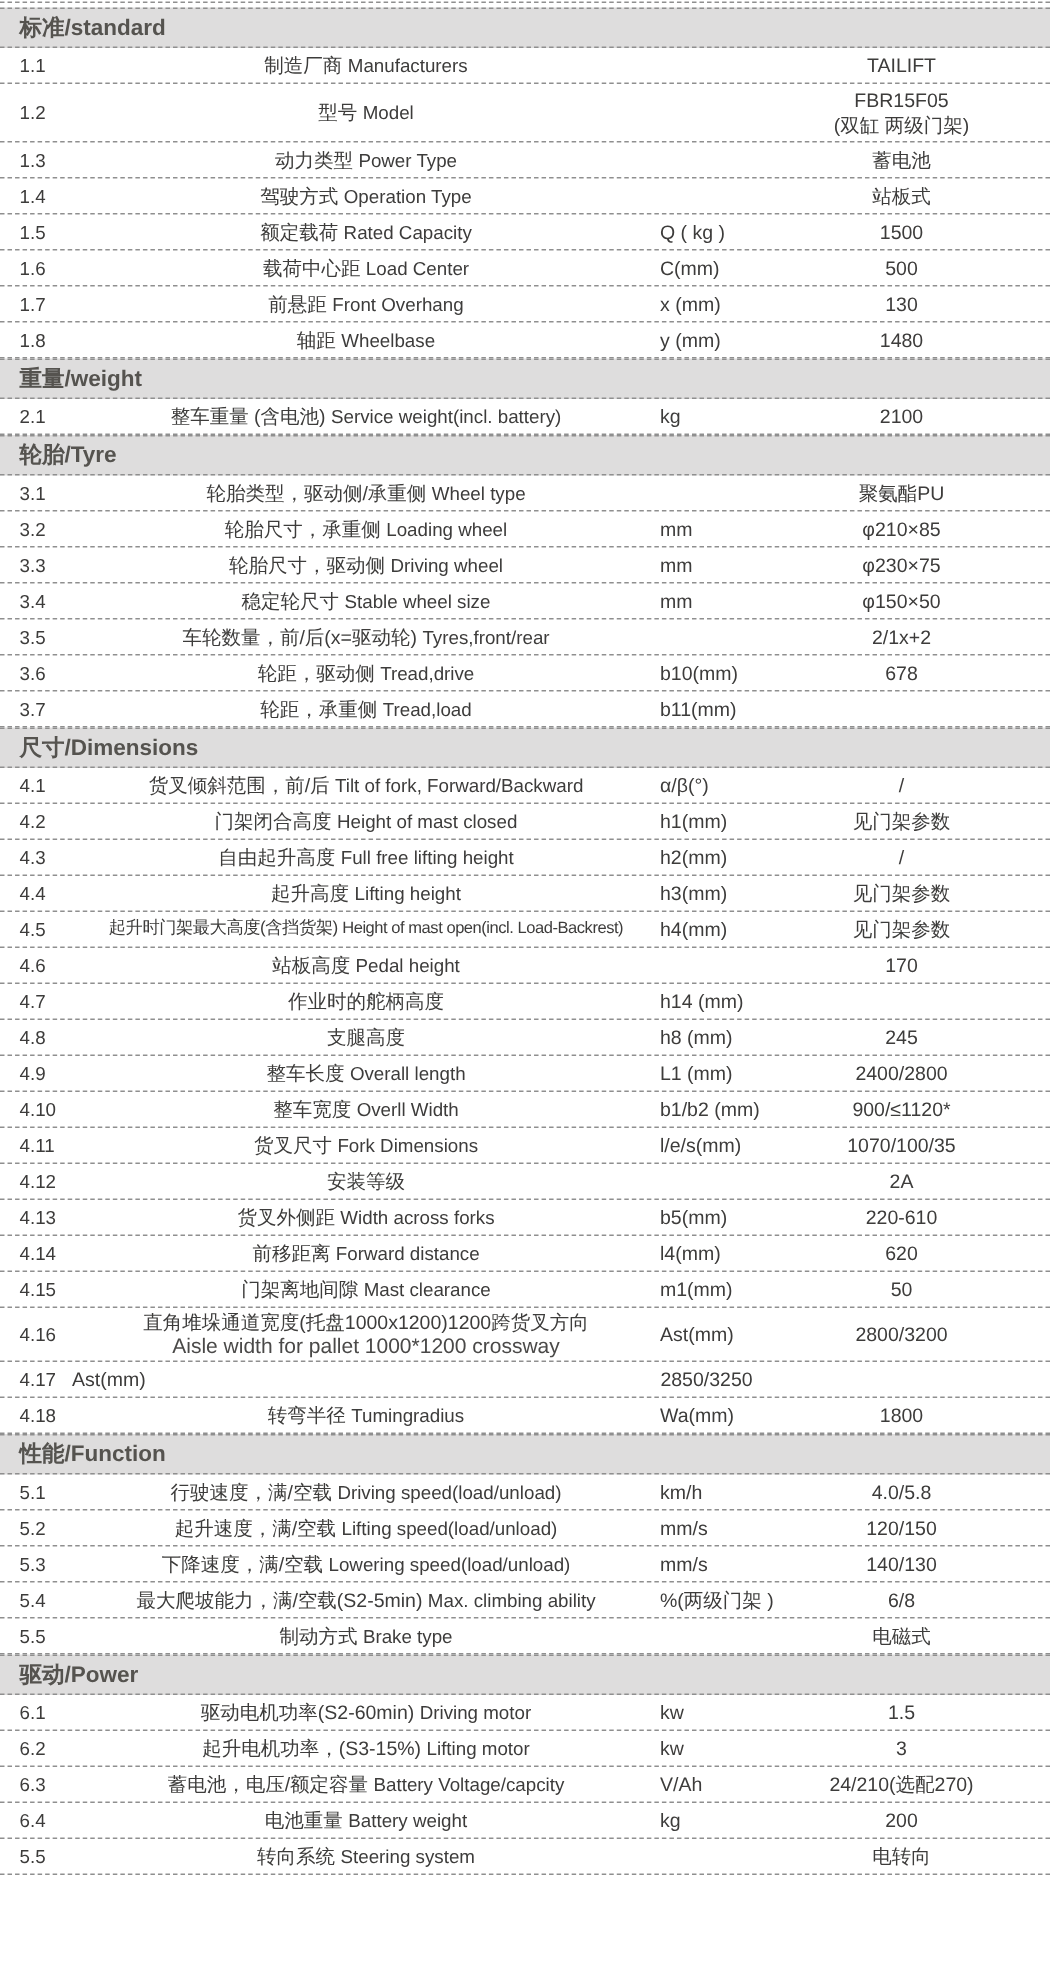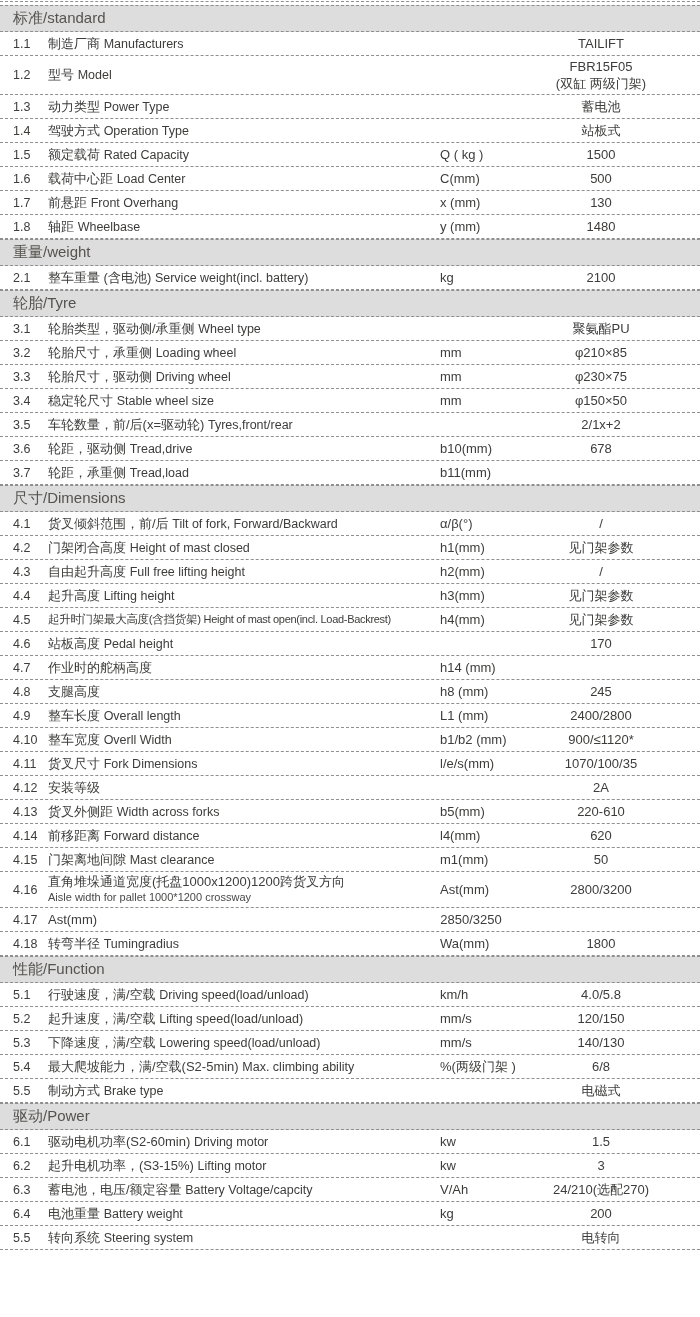--- a/index.html
+++ b/index.html
@@ -17,43 +17,45 @@
   .section-head{
     background:#dedddd;
     border-top:1px dashed #8f8f8f;
     border-bottom:1px dashed #8f8f8f;
     min-height:25px;
     display:flex;
     align-items:center;
     padding-left:13px;
     font-size:15px;
     color:#55534f;
+    font-weight:bold;
   }
   .spec-row{
     display:grid;
     grid-template-columns:48px 392px 92px 1fr;
     align-items:center;
     border-bottom:1px dashed #8f8f8f;
     min-height:24px;
     padding:2px 0;
     box-sizing:border-box;
   }
   .cell-no{
     padding-left:13px;
     font-size:12.5px;
     align-self:center;
   }
   .cell-desc{
     font-size:13px;
     white-space:nowrap;
     line-height:15px;
+    text-align:center;
   }
   .cell-desc .en{font-size:12.5px;}
   .cell-desc .sub{
-    font-size:11px;
+    font-size:14px;
     color:#4a4948;
     margin-top:1px;
     letter-spacing:0;
   }
   .condensed .cell-desc{font-size:11.5px;letter-spacing:-0.3px;}
   .condensed .cell-desc .en{font-size:11px;}
   .cell-unit{
     font-size:13px;
     white-space:nowrap;
   }

